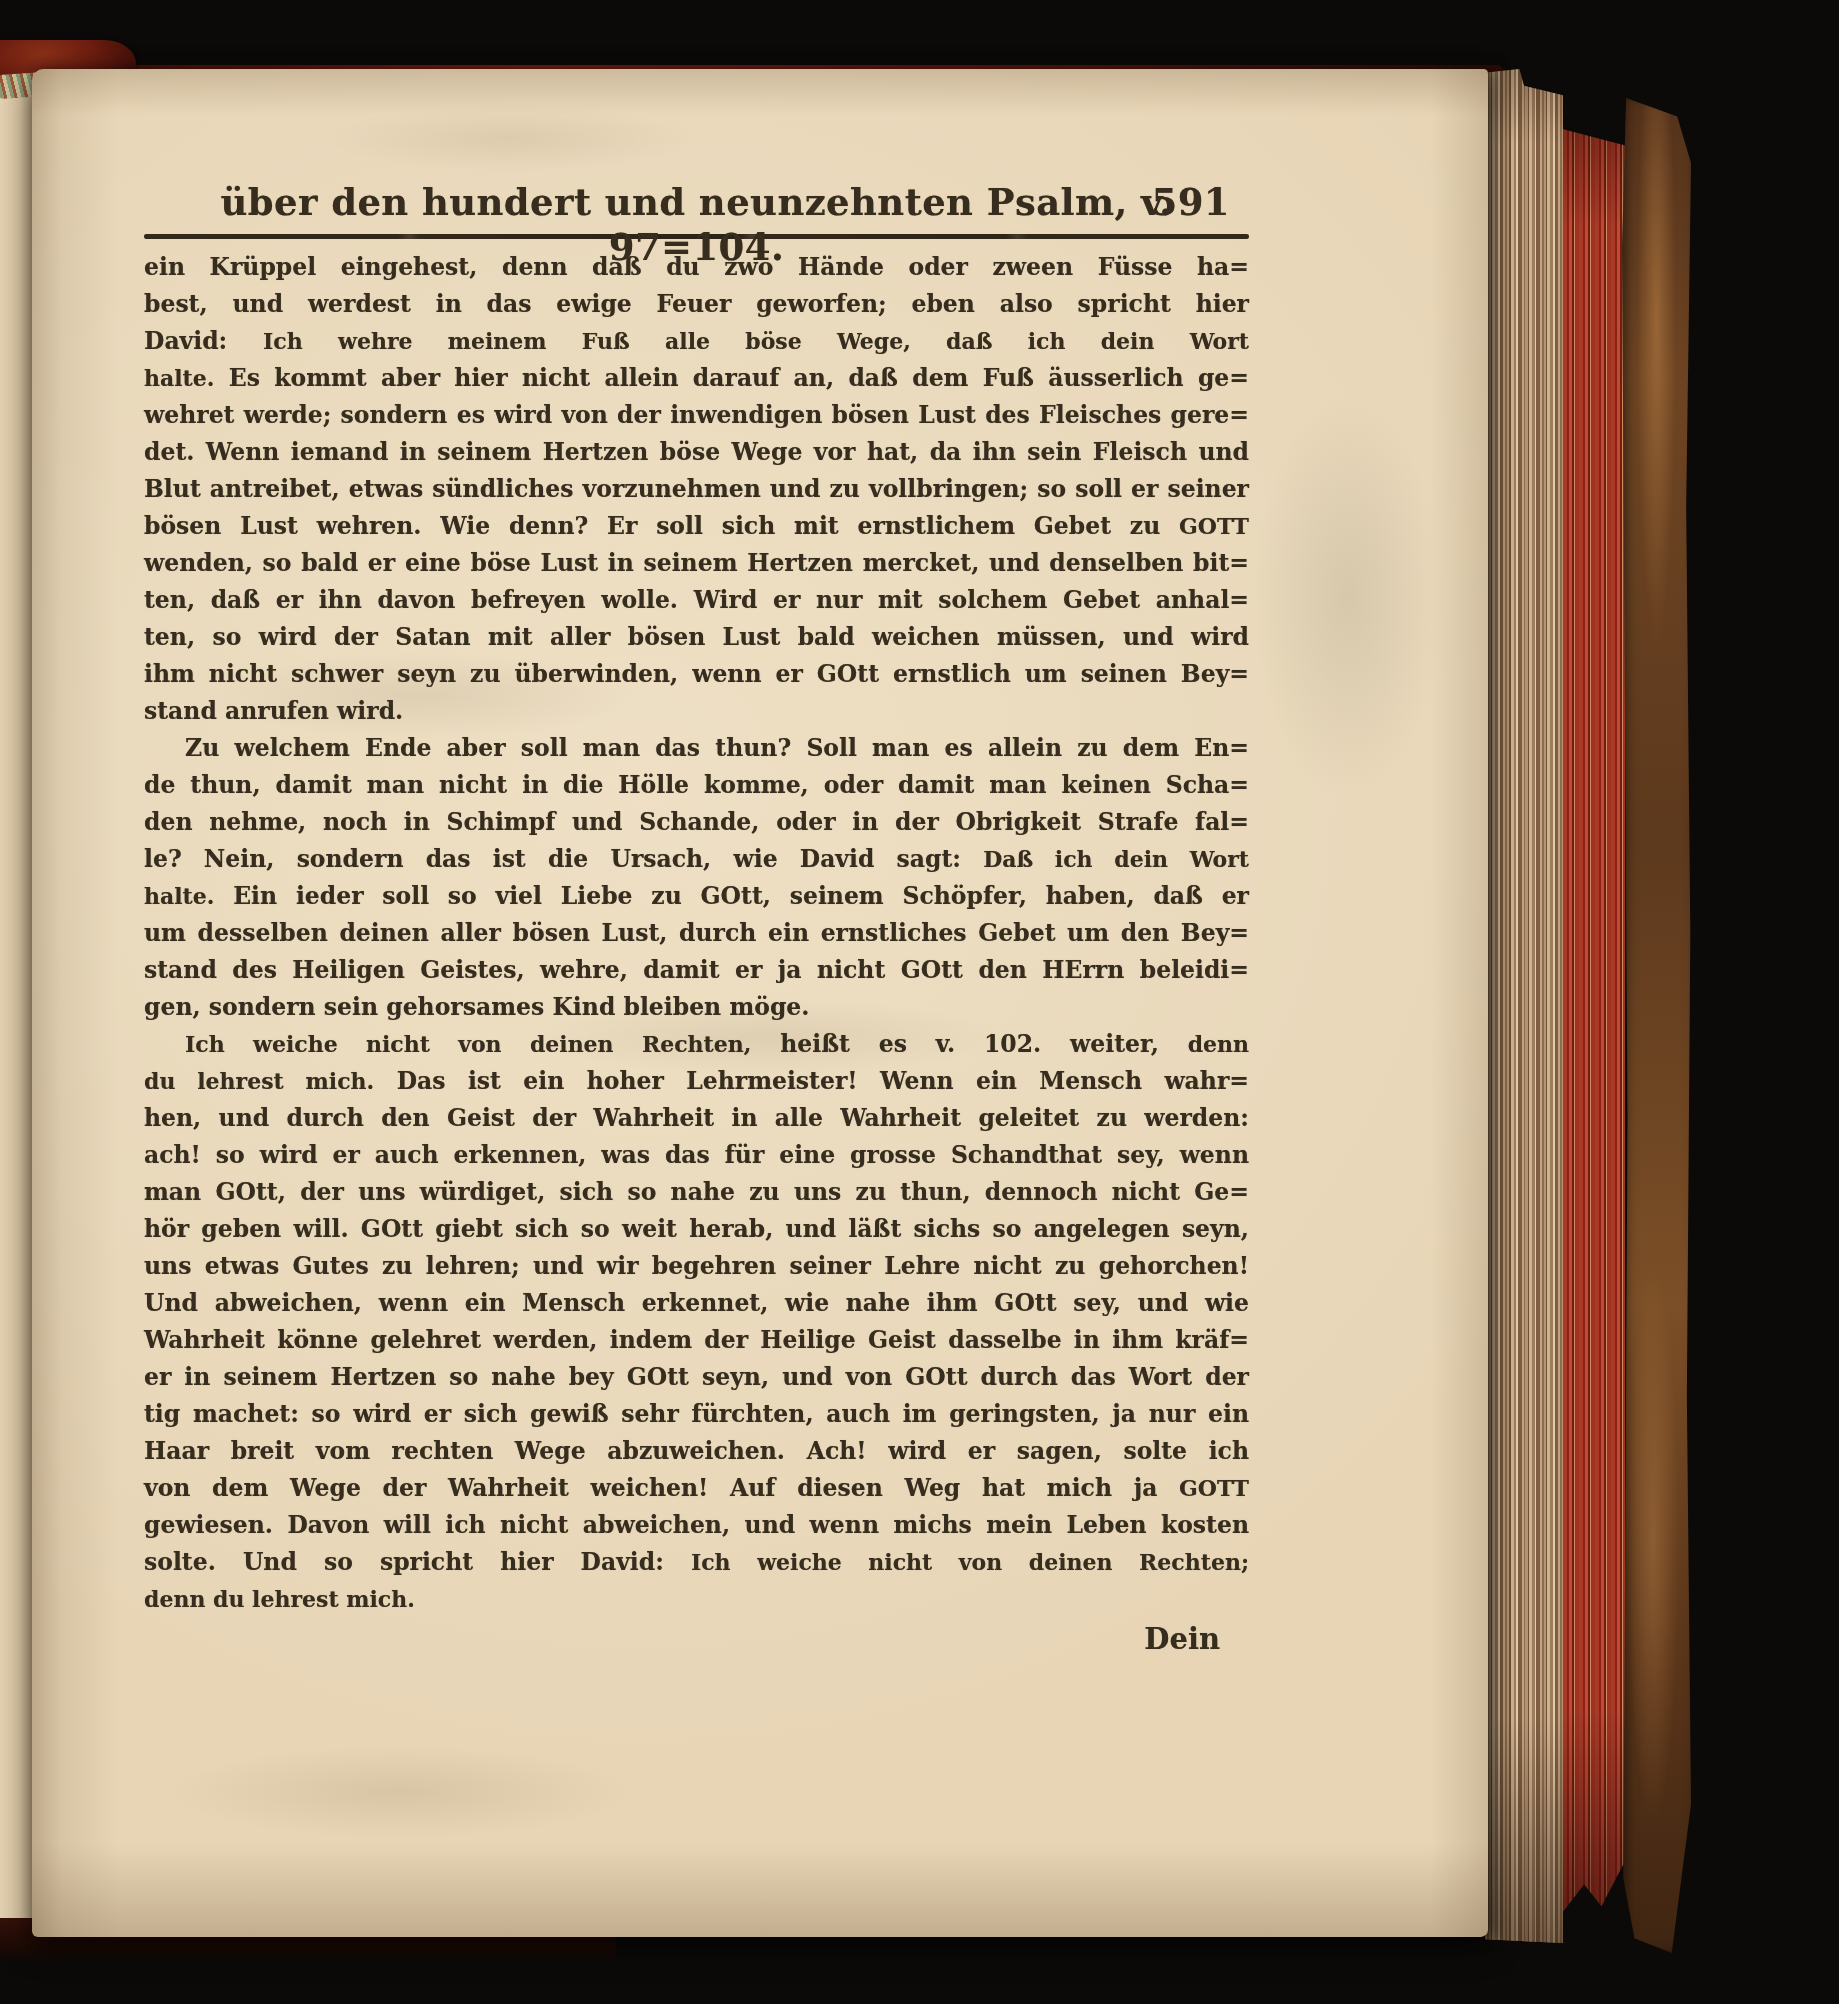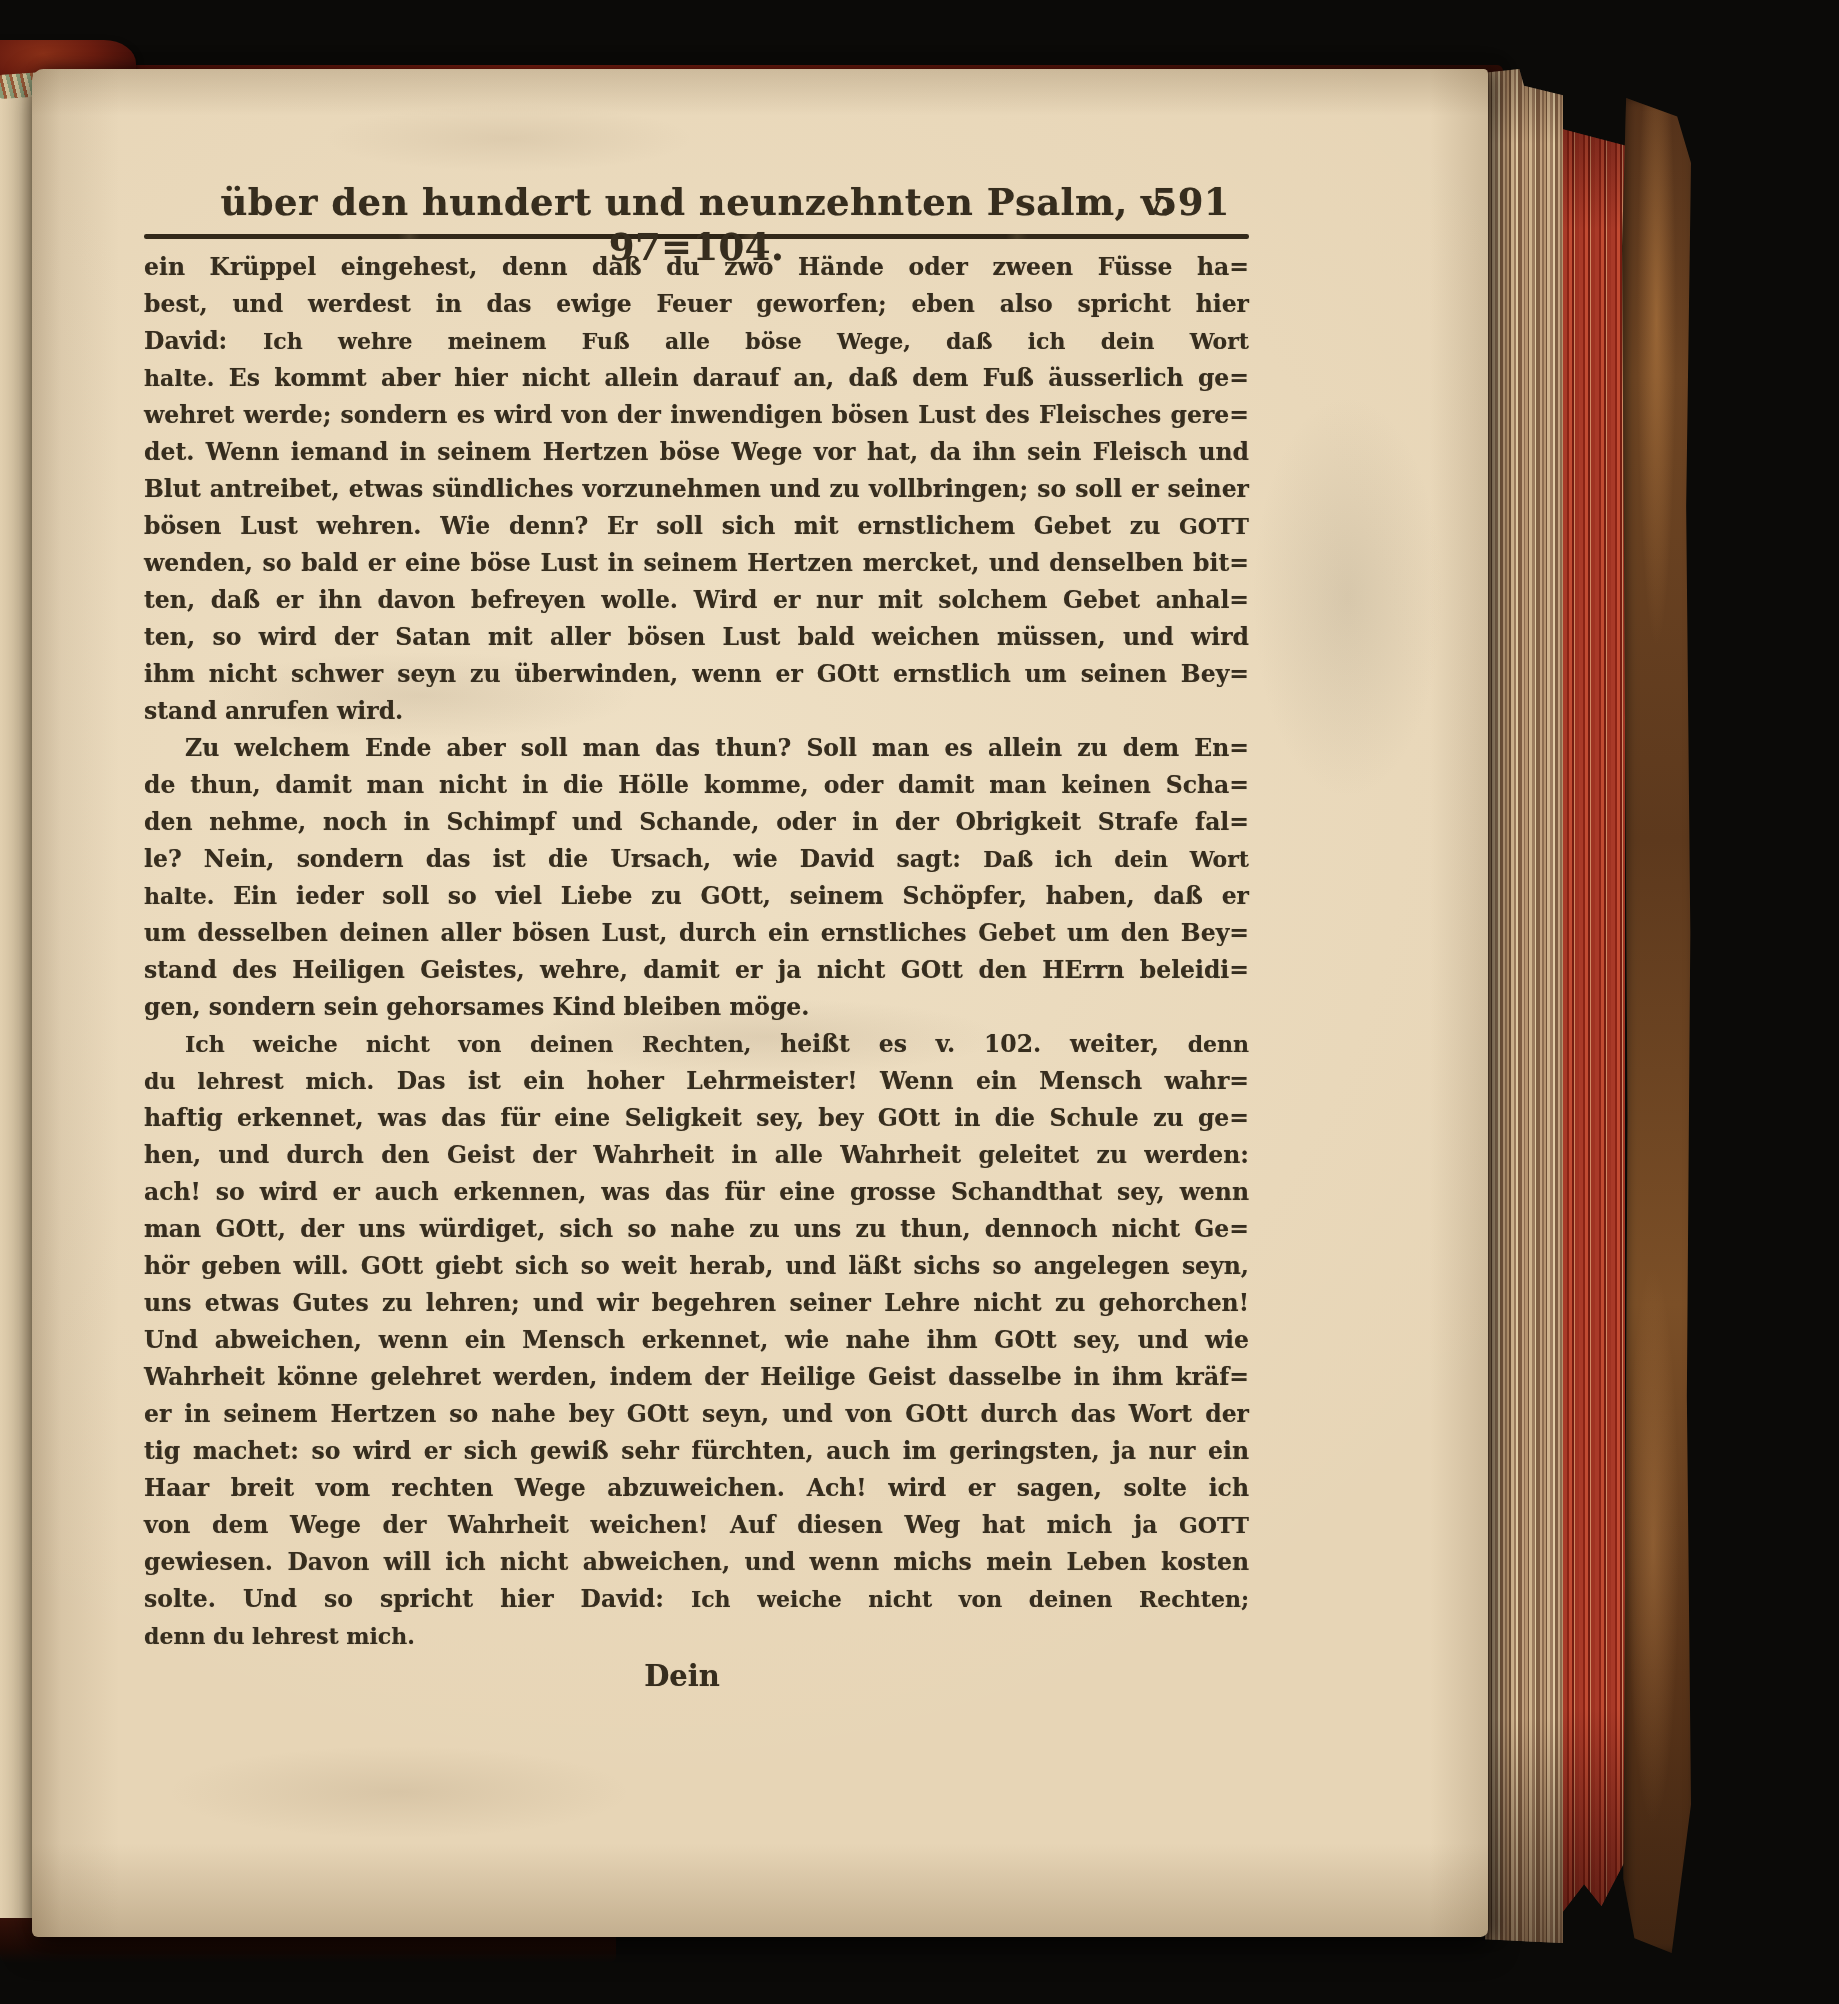--- a/index.html
+++ b/index.html
@@ -67,21 +67,21 @@
   .running-head { position:relative; height:45px; line-height:45px; text-align:center;
     font-size:37px; font-weight:bold; letter-spacing:0.4px; }
   .head-page-num { position:absolute; right:19px; top:0; }
   .head-rule { margin-top:8.8px; height:5.1px; border-radius:2.2px;
     background:linear-gradient(90deg,#33291a 0%,#33291a 23%,#4a3e2b 24%,#33291a 25%,#2c2315 54%,#473b28 55%,#33291a 56%,#2e2517 78%,#453a26 79%,#33291a 80%); }
   .body-lines { margin-top:10px; font-size:23.5px; font-weight:bold; }
   .line { height:37px; line-height:37px; text-align:justify; text-align-last:justify; overflow:visible; }
   .line.end { text-align-last:left; }
   .line.indent { text-indent:41px; }
   .em { font-size:22px; }
-  .catchword-row { margin-top:2.9px; height:37px; line-height:37px; text-align:center; padding-right:29px; }
+  .catchword-row { margin-top:2.9px; height:37px; line-height:37px; text-align:right; padding-right:29px; }
   .catchword { font-size:29px; font-weight:bold; }
 </style>
 </head>
 <body>
 
 <div class="scene">
   <div class="bottom-board"></div>
   <div class="top-red-line"></div>
   <div class="left-sliver"></div>
   <div class="spine-top"></div>
@@ -120,21 +120,20 @@
           <div class="line indent"><span class="reg">Zu welchem Ende aber soll man das thun? Soll man es allein zu dem En=</span></div>
           <div class="line"><span class="reg">de thun, damit man nicht in die Hölle komme, oder damit man keinen Scha=</span></div>
           <div class="line"><span class="reg">den nehme, noch in Schimpf und Schande, oder in der Obrigkeit Strafe fal=</span></div>
           <div class="line"><span class="reg">le? Nein, sondern das ist die Ursach, wie David sagt: </span><span class="em">Daß ich dein Wort</span></div>
           <div class="line"><span class="em">halte.</span><span class="reg"> Ein ieder soll so viel Liebe zu GOtt, seinem Schöpfer, haben, daß er</span></div>
           <div class="line"><span class="reg">um desselben deinen aller bösen Lust, durch ein ernstliches Gebet um den Bey=</span></div>
           <div class="line"><span class="reg">stand des Heiligen Geistes, wehre, damit er ja nicht GOtt den HErrn beleidi=</span></div>
           <div class="line end"><span class="reg">gen, sondern sein gehorsames Kind bleiben möge.</span></div>
           <div class="line indent"><span class="em">Ich weiche nicht von deinen Rechten,</span><span class="reg"> heißt es v. 102. weiter, </span><span class="em">denn</span></div>
           <div class="line"><span class="em">du lehrest mich.</span><span class="reg"> Das ist ein hoher Lehrmeister! Wenn ein Mensch wahr=</span></div>
-          <div class="line"><span class="reg">haftig erkennet, was das für eine Seligkeit sey, bey GOtt in die Schule zu ge=</span></div>
           <div class="line"><span class="reg">hen, und durch den Geist der Wahrheit in alle Wahrheit geleitet zu werden:</span></div>
           <div class="line"><span class="reg">ach! so wird er auch erkennen, was das für eine grosse Schandthat sey, wenn</span></div>
           <div class="line"><span class="reg">man GOtt, der uns würdiget, sich so nahe zu uns zu thun, dennoch nicht Ge=</span></div>
           <div class="line"><span class="reg">hör geben will. GOtt giebt sich so weit herab, und läßt sichs so angelegen seyn,</span></div>
           <div class="line"><span class="reg">uns etwas Gutes zu lehren; und wir begehren seiner Lehre nicht zu gehorchen!</span></div>
           <div class="line"><span class="reg">Und abweichen, wenn ein Mensch erkennet, wie nahe ihm GOtt sey, und wie</span></div>
           <div class="line"><span class="reg">Wahrheit könne gelehret werden, indem der Heilige Geist dasselbe in ihm kräf=</span></div>
           <div class="line"><span class="reg">er in seinem Hertzen so nahe bey GOtt seyn, und von GOtt durch das Wort der</span></div>
           <div class="line"><span class="reg">tig machet: so wird er sich gewiß sehr fürchten, auch im geringsten, ja nur ein</span></div>
           <div class="line"><span class="reg">Haar breit vom rechten Wege abzuweichen. Ach! wird er sagen, solte ich</span></div>

